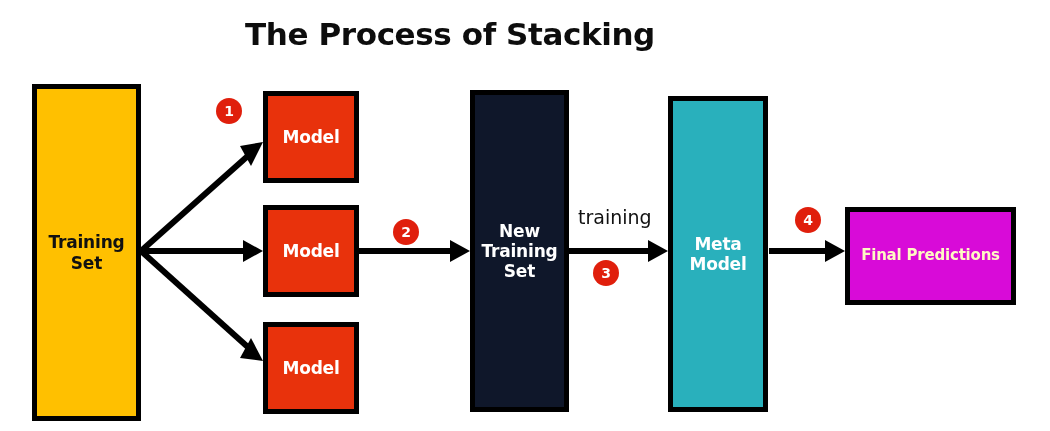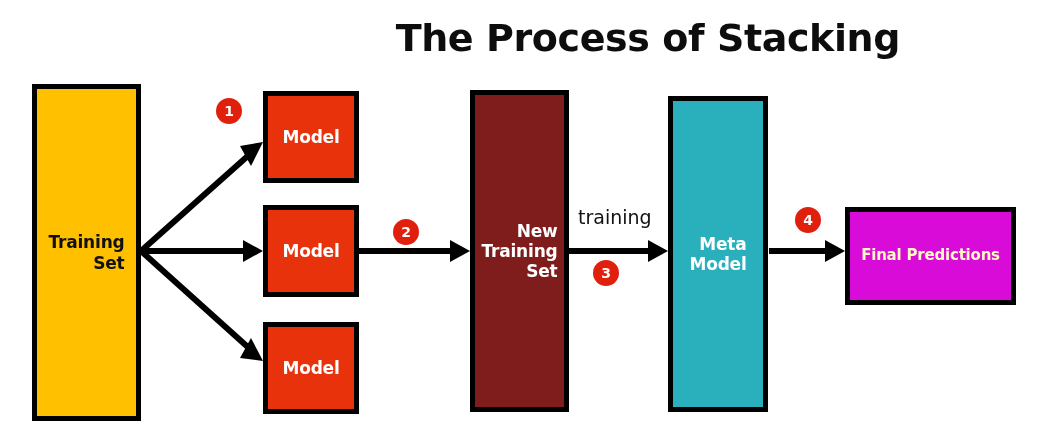--- a/index.html
+++ b/index.html
@@ -17,38 +17,38 @@
     background: #ffffff;
     overflow: hidden;
   }
 
   
   #diagram-title {
     position: absolute;
     left: 0;
     top: 16px;
     width: 900px;
-    text-align: right;
-    font-family: "DejaVu Sans", sans-serif;
-    font-size: 38px;
+    text-align: center;
+    font-family: "DejaVu Sans", sans-serif;
+    font-size: 31px;
     font-weight: bold;
     letter-spacing: -0.4px;
     color: #0d0d0d;
     white-space: nowrap;
   }
 
   
   .node {
     position: absolute;
     box-sizing: border-box;
     border: 5px solid #000000;
     display: flex;
     align-items: center;
     justify-content: center;
-    text-align: right;
+    text-align: center;
     font-family: "DejaVu Sans", sans-serif;
     font-weight: bold;
     line-height: 1.18;
     letter-spacing: -0.2px;
     z-index: 3;
   }
   .node .node-label {
     display: block;
     white-space: pre-line;
     padding: 0 4px;
@@ -78,21 +78,21 @@
   #node-model-3 {
     left: 263px; top: 322px;
     width: 96px; height: 92px;
     background: #E8320C;
     color: #ffffff;
     font-size: 17px;
   }
   #node-new-training-set {
     left: 470px; top: 90px;
     width: 99px; height: 322px;
-    background: #7f1d1d;
+    background: #0f172a;
     color: #ffffff;
     font-size: 17px;
   }
   #node-meta-model {
     left: 668px; top: 96px;
     width: 100px; height: 316px;
     background: #29B0BC;
     color: #ffffff;
     font-size: 17px;
   }

